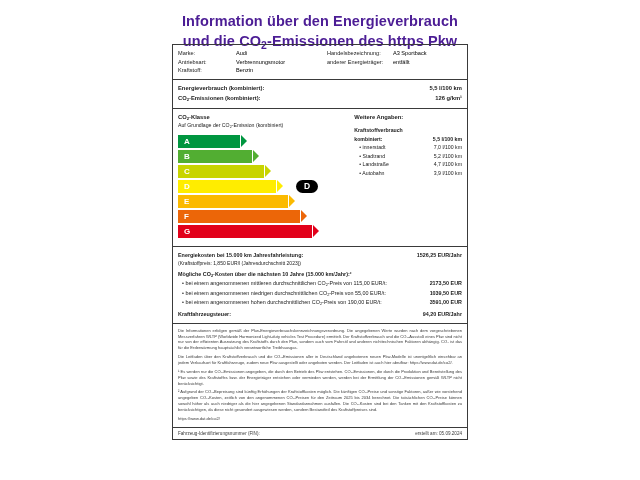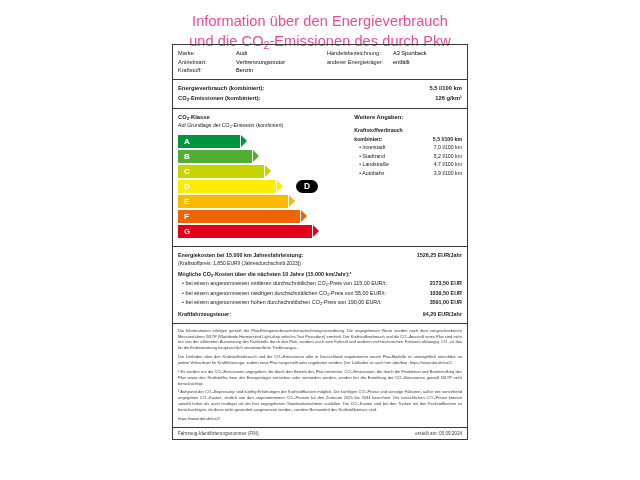--- a/index.html
+++ b/index.html
@@ -17,23 +17,23 @@
   .sheet {
     position: relative;
     width: 640px;
     height: 480px;
     box-sizing: border-box;
     padding: 8px 0 0 0;
   }
   .title {
     text-align: center;
     font-size: 14.5px;
-    font-weight: normal;
+    font-weight: bold;
     line-height: 1.35;
-    color: #ec4899;
+    color: #4c1d95;
     margin: 4px 0 10px 0;
     letter-spacing: 0.1px;
   }
   .title .sub { display:block; }
   sub { font-size: 0.72em; vertical-align: -0.25em; }
   
   .doc {
     position: absolute;
     left: 172px;
     top: 44px;
@@ -177,21 +177,21 @@
   }
 </style>
 </head>
 <body>
 
 <div class="sheet">
 
   <div class="title">
     <span>Information über den Energieverbrauch</span>
     <span class="sub">
-      <span>und die CO</span><sub>2</sub><span>-Emissionen des durch Pkw</span>
+      <span>und die CO</span><sub>2</sub><span>-Emissionen des https Pkw</span>
     </span>
   </div>
 
   <div class="doc">
 
     <div class="sec">
       <div class="ident">
         <div style="width:150px">
           <div class="col">
             <div class="lab">Marke:</div>

